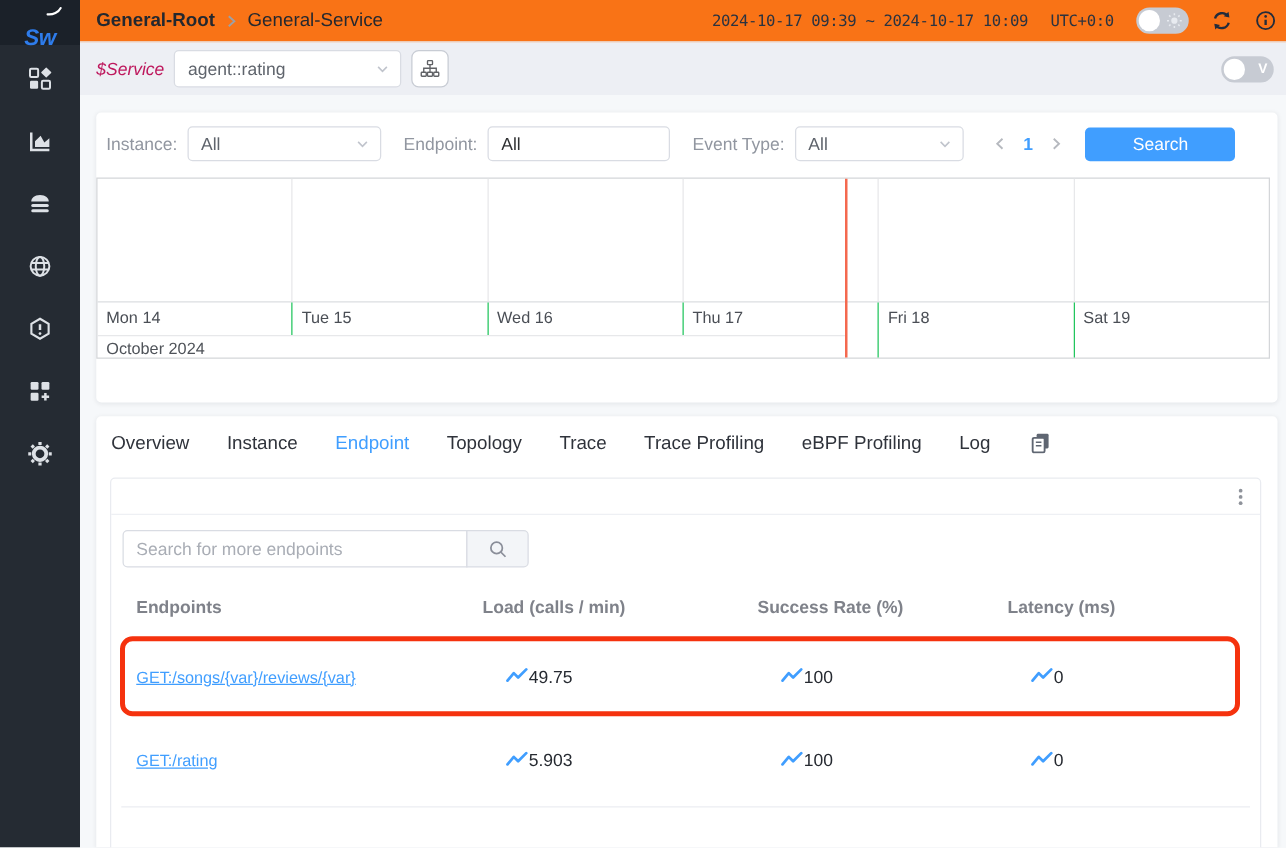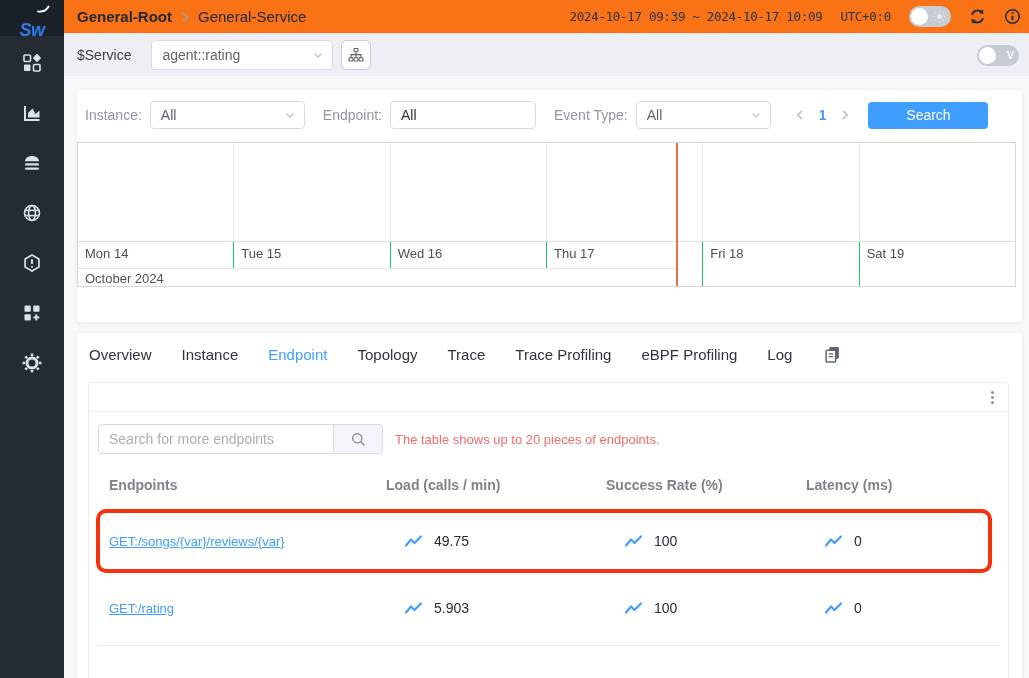--- a/index.html
+++ b/index.html
@@ -22,21 +22,21 @@
   .crumb-sep { margin:0 8px; display:flex; align-items:center; }
   .crumb-current { font-size:15px; color:#24282f; }
   .top-right { margin-left:auto; display:flex; align-items:center; gap:18px; }
   .time-text { font-family:"DejaVu Sans Mono",monospace; font-size:12.5px; color:#2b3340; letter-spacing:-0.3px; }
   .pill { width:42px; height:21px; border-radius:11px; background:#c7cbd3; position:relative; cursor:pointer; flex:0 0 auto; }
   .pill .knob { position:absolute; left:2px; top:2px; width:17px; height:17px; border-radius:50%; background:#fff; }
   .pill .pill-right { position:absolute; right:5px; top:0; height:21px; display:flex; align-items:center; color:#fff; font-weight:bold; font-size:11px; }
   .icon-btn { background:none; border:none; cursor:pointer; display:flex; align-items:center; }
 
   .service-bar { height:42px; background:#edeff4; display:flex; align-items:center; padding:0 10px 0 13px; }
-  .service-label { font-size:14px; color:#404040; margin-right:20px; }
+  .service-label { font-size:14px; color:#be185d; margin-right:8px;font-style:italic; }
   .select-box { background:#fff; border:1px solid #d9dce3; border-radius:4px; height:30px; display:flex; align-items:center; padding:0 8px 0 10px; font-size:14px; color:#5f646c; }
   .select-box .chev { margin-left:auto; padding-left:8px; display:flex; }
   .service-select { width:182px; }
   .topo-btn { width:30px; height:30px; margin-left:8px; background:#fff; border:1px solid #c8ccd4; border-radius:6px; display:flex; align-items:center; justify-content:center; cursor:pointer; }
   .service-right { margin-left:auto; }
 
   
   .content { padding:14px 7px 0 13px; }
   .card { background:#fff; border-radius:4px; box-shadow:0 1px 4px rgba(0,21,41,0.08); }
   .filter-card { height:232px; padding-top:11px; }
@@ -68,28 +68,28 @@
   .tab { font-size:15px; color:#2f333b; cursor:pointer; }
   .tab.active { color:var(--accent-blue,#409eff); }
   .tab-copy { margin-left:2px; }
 
   .widget { margin:7px 13px 0 11px; border:1px solid #e9ebf0; border-radius:4px; height:310px; position:relative; background:#fff; }
   .widget-header { height:29px; border-bottom:1px solid #eef0f4; position:relative; }
   .kebab { position:absolute; right:12px; top:6px; display:flex; flex-direction:column; gap:2px; cursor:pointer; padding:2px; }
   .kebab i { width:3px; height:3px; border-radius:50%; background:#8f939b; }
 
   .search-row { display:flex; align-items:center; margin:12px 0 0 9px; }
-  .ep-search { width:236px; height:30px; border:1px solid #d9dce3; border-radius:4px 0 0 4px; padding:0 10px; font-size:14px; font-family:inherit; color:#303133; }
+  .ep-search { width:276px; height:30px; border:1px solid #d9dce3; border-radius:4px 0 0 4px; padding:0 10px; font-size:14px; font-family:inherit; color:#303133; }
   .ep-search::placeholder { color:#a9adb5; }
   .ep-search-btn { width:50px; height:30px; margin-left:-1px; background:#f3f5f8; border:1px solid #d9dce3; border-radius:0 4px 4px 0; display:flex; align-items:center; justify-content:center; cursor:pointer; }
   .notice { margin-left:12px; font-size:13px; color:var(--notice-red,#f56c6c); }
 
   .tgrid { display:grid; grid-template-columns:277px 220px 200px 1fr; align-items:center; }
   .thead { margin-top:20px; padding-left:20px; font-weight:bold; font-size:14px; color:#7f828a; height:22px; }
-  .metric-cell { display:flex; align-items:center; gap:11px; padding-left:18px; }
+  .metric-cell { display:flex; padding-left:18px; }
   .metric-val { font-size:14px; color:#262a31; }
   .ep-link { font-size:13px; color:var(--accent-blue,#409eff); text-decoration:underline; cursor:pointer; }
   .row { height:56px; }
   .highlight-box { margin:13px 16px 0 7px; border:4px solid var(--highlight-red,#f5320e); border-radius:10px; }
   .highlight-box .row { padding-left:9px; }
   .row.plain { margin-top:7px; padding-left:20px; }
   .tdivider { height:1px; background:#ecedf2; margin:9px 8px 0 8px; }
 </style>
 </head>
 <body>
@@ -341,21 +341,20 @@
           </div>
 
           <div class="search-row">
             <input class="ep-search" placeholder="Search for more endpoints" style="">
             <button class="ep-search-btn">
               <svg width="15" height="15" viewBox="0 0 15 15" fill="none" stroke="#8a8e99" stroke-width="1.4">
                 <circle cx="6.3" cy="6.3" r="4.6"></circle>
                 <line x1="9.8" y1="9.8" x2="13.4" y2="13.4"></line>
               </svg>
             </button>
-            <span class="notice">The table shows up to 20 pieces of endpoints.</span>
           </div>
 
           <div class="tgrid thead">
             <span>Endpoints</span>
             <span>Load (calls / min)</span>
             <span>Success Rate (%)</span>
             <span>Latency (ms)</span>
           </div>
 
           <div class="highlight-box">

